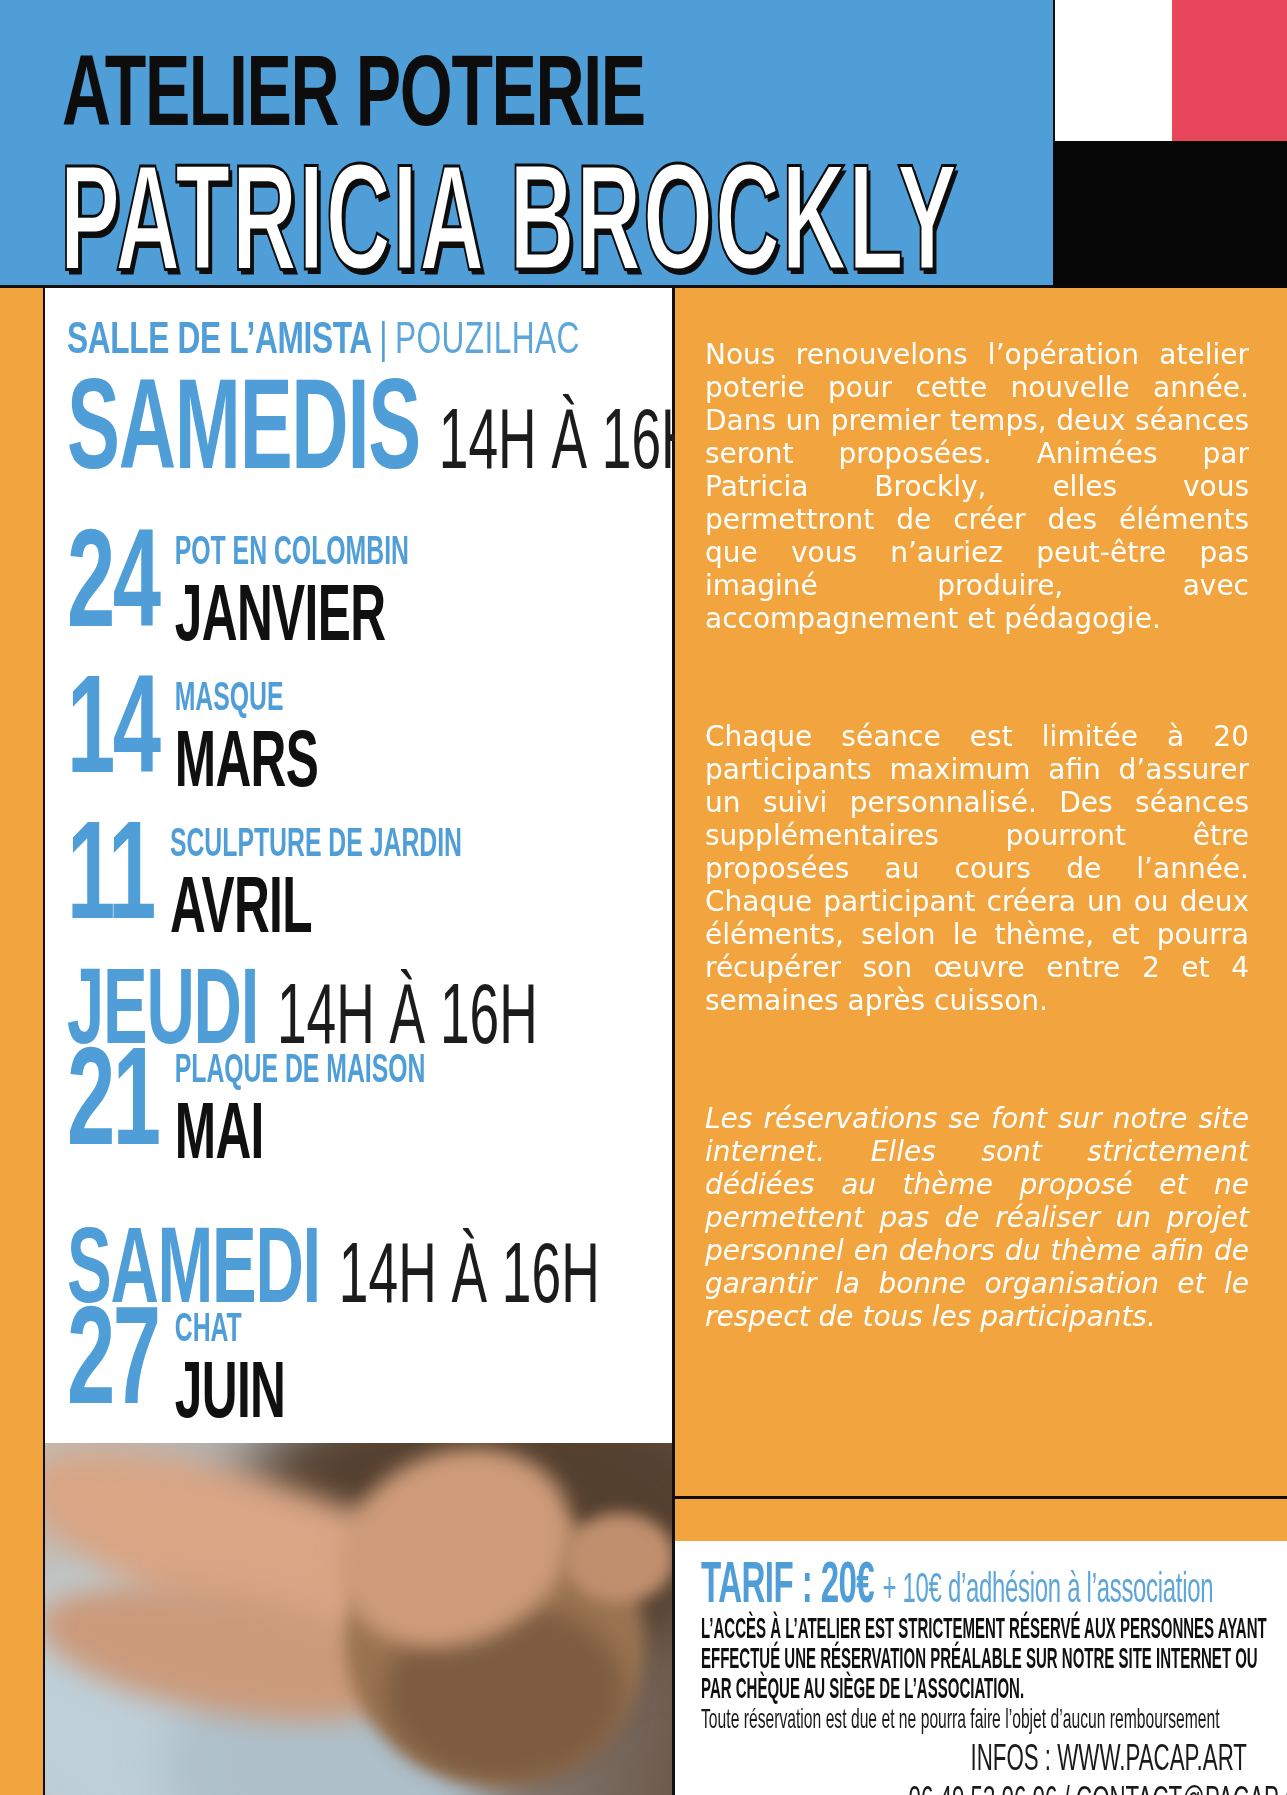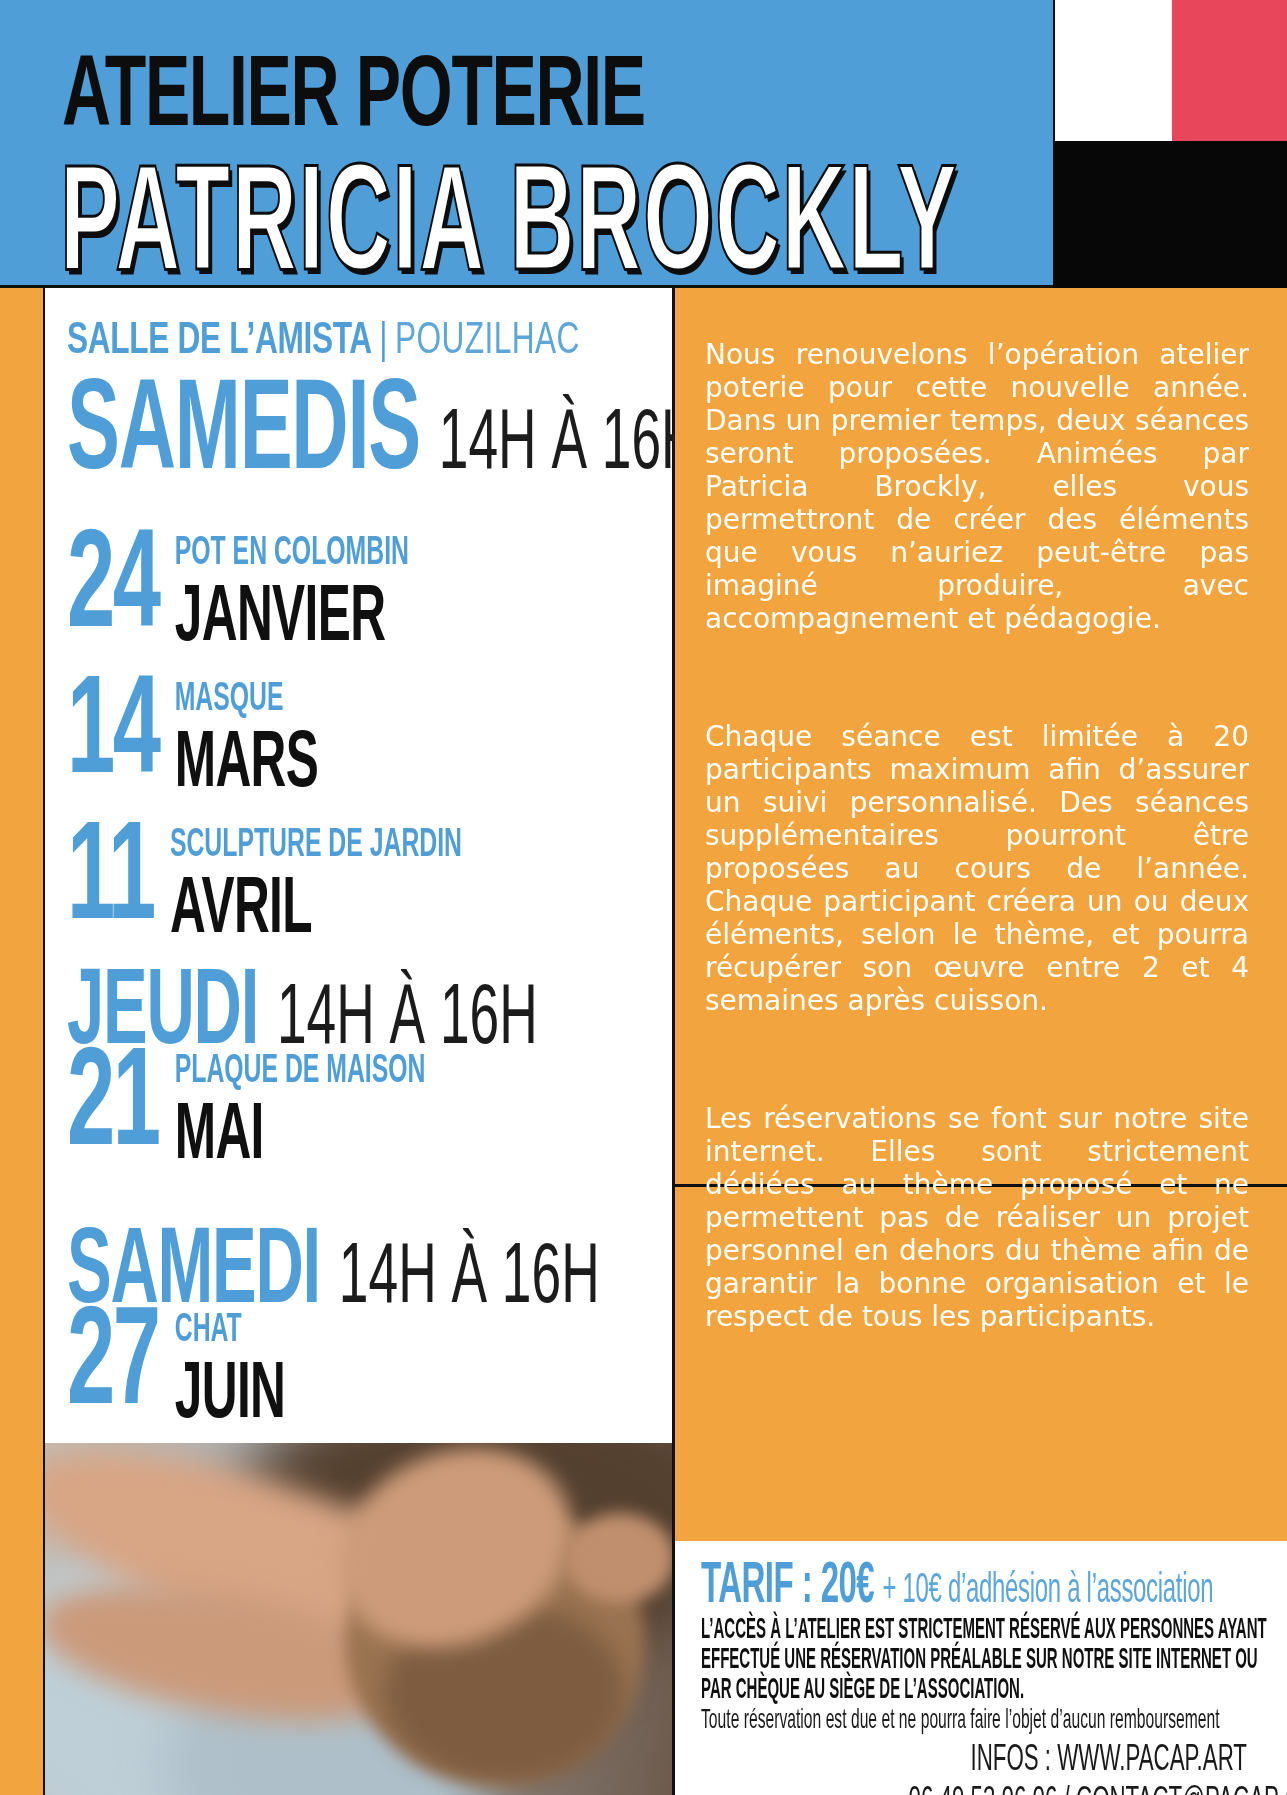--- a/index.html
+++ b/index.html
@@ -57,25 +57,25 @@
   .ph-cloth{left:-80px;bottom:-70px;width:470px;height:330px;background:#becfd8;filter:blur(26px);}
   .ph-cloth2{left:120px;bottom:-90px;width:330px;height:240px;background:#aebfc9;filter:blur(24px);}
   .ph-arm{left:-30px;top:40px;width:500px;height:150px;background:#d8a585;filter:blur(14px);transform:rotate(18deg);}
   .ph-arm2{left:-10px;top:150px;width:380px;height:120px;background:#cb9a7b;filter:blur(14px);transform:rotate(10deg);}
   .ph-clay{left:300px;top:60px;width:300px;height:280px;background:#9a7351;filter:blur(8px);}
   .ph-clay2{left:340px;top:160px;width:240px;height:180px;background:#7d5c40;filter:blur(12px);}
   .ph-hand{left:290px;top:10px;width:240px;height:190px;background:#cd9b79;filter:blur(10px);transform:rotate(-24deg);}
   .ph-thumb{left:520px;top:70px;width:110px;height:90px;background:#c08f6e;filter:blur(8px);}
 
   
-  .right-col{position:absolute;left:675px;top:288px;width:612px;height:899px;background:#f2a53e;
+  .right-col{position:absolute;left:675px;top:288px;width:612px;height:1211px;background:#f2a53e;
              border-bottom:3px solid #101010;box-sizing:border-box;padding:50px 38px 6px 30px;}
   .para{margin:0 0 85px 0;font-family:"DejaVu Sans","Liberation Sans",sans-serif;
         font-size:28px;line-height:33px;color:#ffffff;text-align:justify;}
-  .para.italic{}
+  .para.italic{font-style:italic;}
 
   
   .tarif{position:absolute;left:675px;top:1541px;width:612px;height:254px;background:#ffffff;
          box-sizing:border-box;padding:12px 40px 10px 26px;overflow:hidden;}
   .tarif-row{white-space:nowrap;line-height:1;transform:scaleX(0.57);transform-origin:left top;height:54px;}
   .tarif-main{font-size:58px;font-weight:bold;color:#4f9ed7;letter-spacing:-1px;}
   .tarif-addon{font-size:42px;font-weight:400;color:#5da6da;margin-left:10px;letter-spacing:-0.5px;}
   .terms{width:1150px;transform:scaleX(0.50);transform-origin:left top;
          font-size:30px;font-weight:bold;color:#101010;line-height:30px;margin-top:6px;letter-spacing:0;}
   .note{white-space:nowrap;transform:scaleX(0.56);transform-origin:left top;

